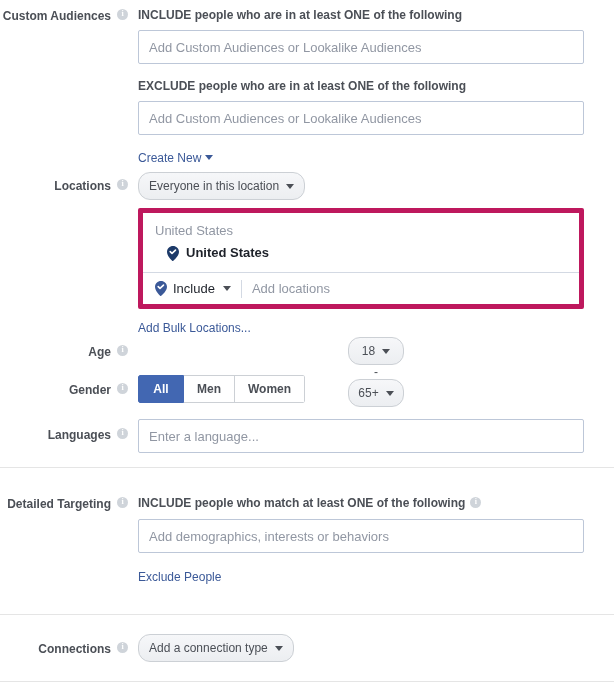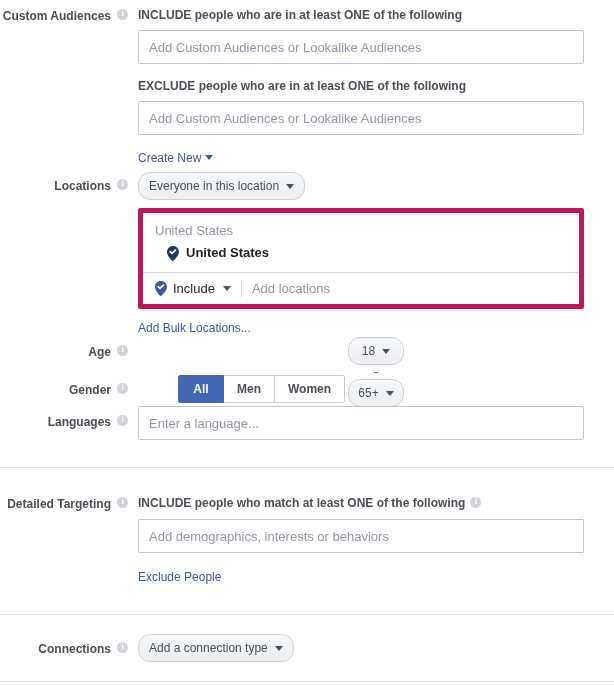--- a/index.html
+++ b/index.html
@@ -213,21 +213,20 @@
     color: #4b4f56;
     margin: 0 7px;
   }
   .btn.age { min-width: 56px; justify-content: center; padding: 0 8px; }
 
   
   .seg {
     display: inline-flex;
     border-radius: 2px;
     overflow: hidden;
-    margin-left: 40px;
   }
   .seg-item {
     height: 28px;
     min-width: 46px;
     padding: 0 13px;
     display: inline-flex;
     align-items: center;
     justify-content: center;
     font-size: 12px;
     font-weight: bold;
@@ -351,21 +350,21 @@
     </div>
     <div class="field-col">
       <div class="seg">
         <div class="seg-item active">All</div>
         <div class="seg-item">Men</div>
         <div class="seg-item">Women</div>
       </div>
     </div>
   </div>
 
-  <div class="blk row" style="top:406px;border-radius:12px;">
+  <div class="blk row" style="top:419px;border-radius:12px;">
     <div class="label-col" style="padding-top:8px;">
       <span class="lbl">Languages</span><span class="info-icon"></span>
     </div>
     <div class="field-col">
       <input class="tinput" type="text" placeholder="Enter a language..." style="">
     </div>
   </div>
 
   <div class="blk divider" style="top:467px;"></div>
 

